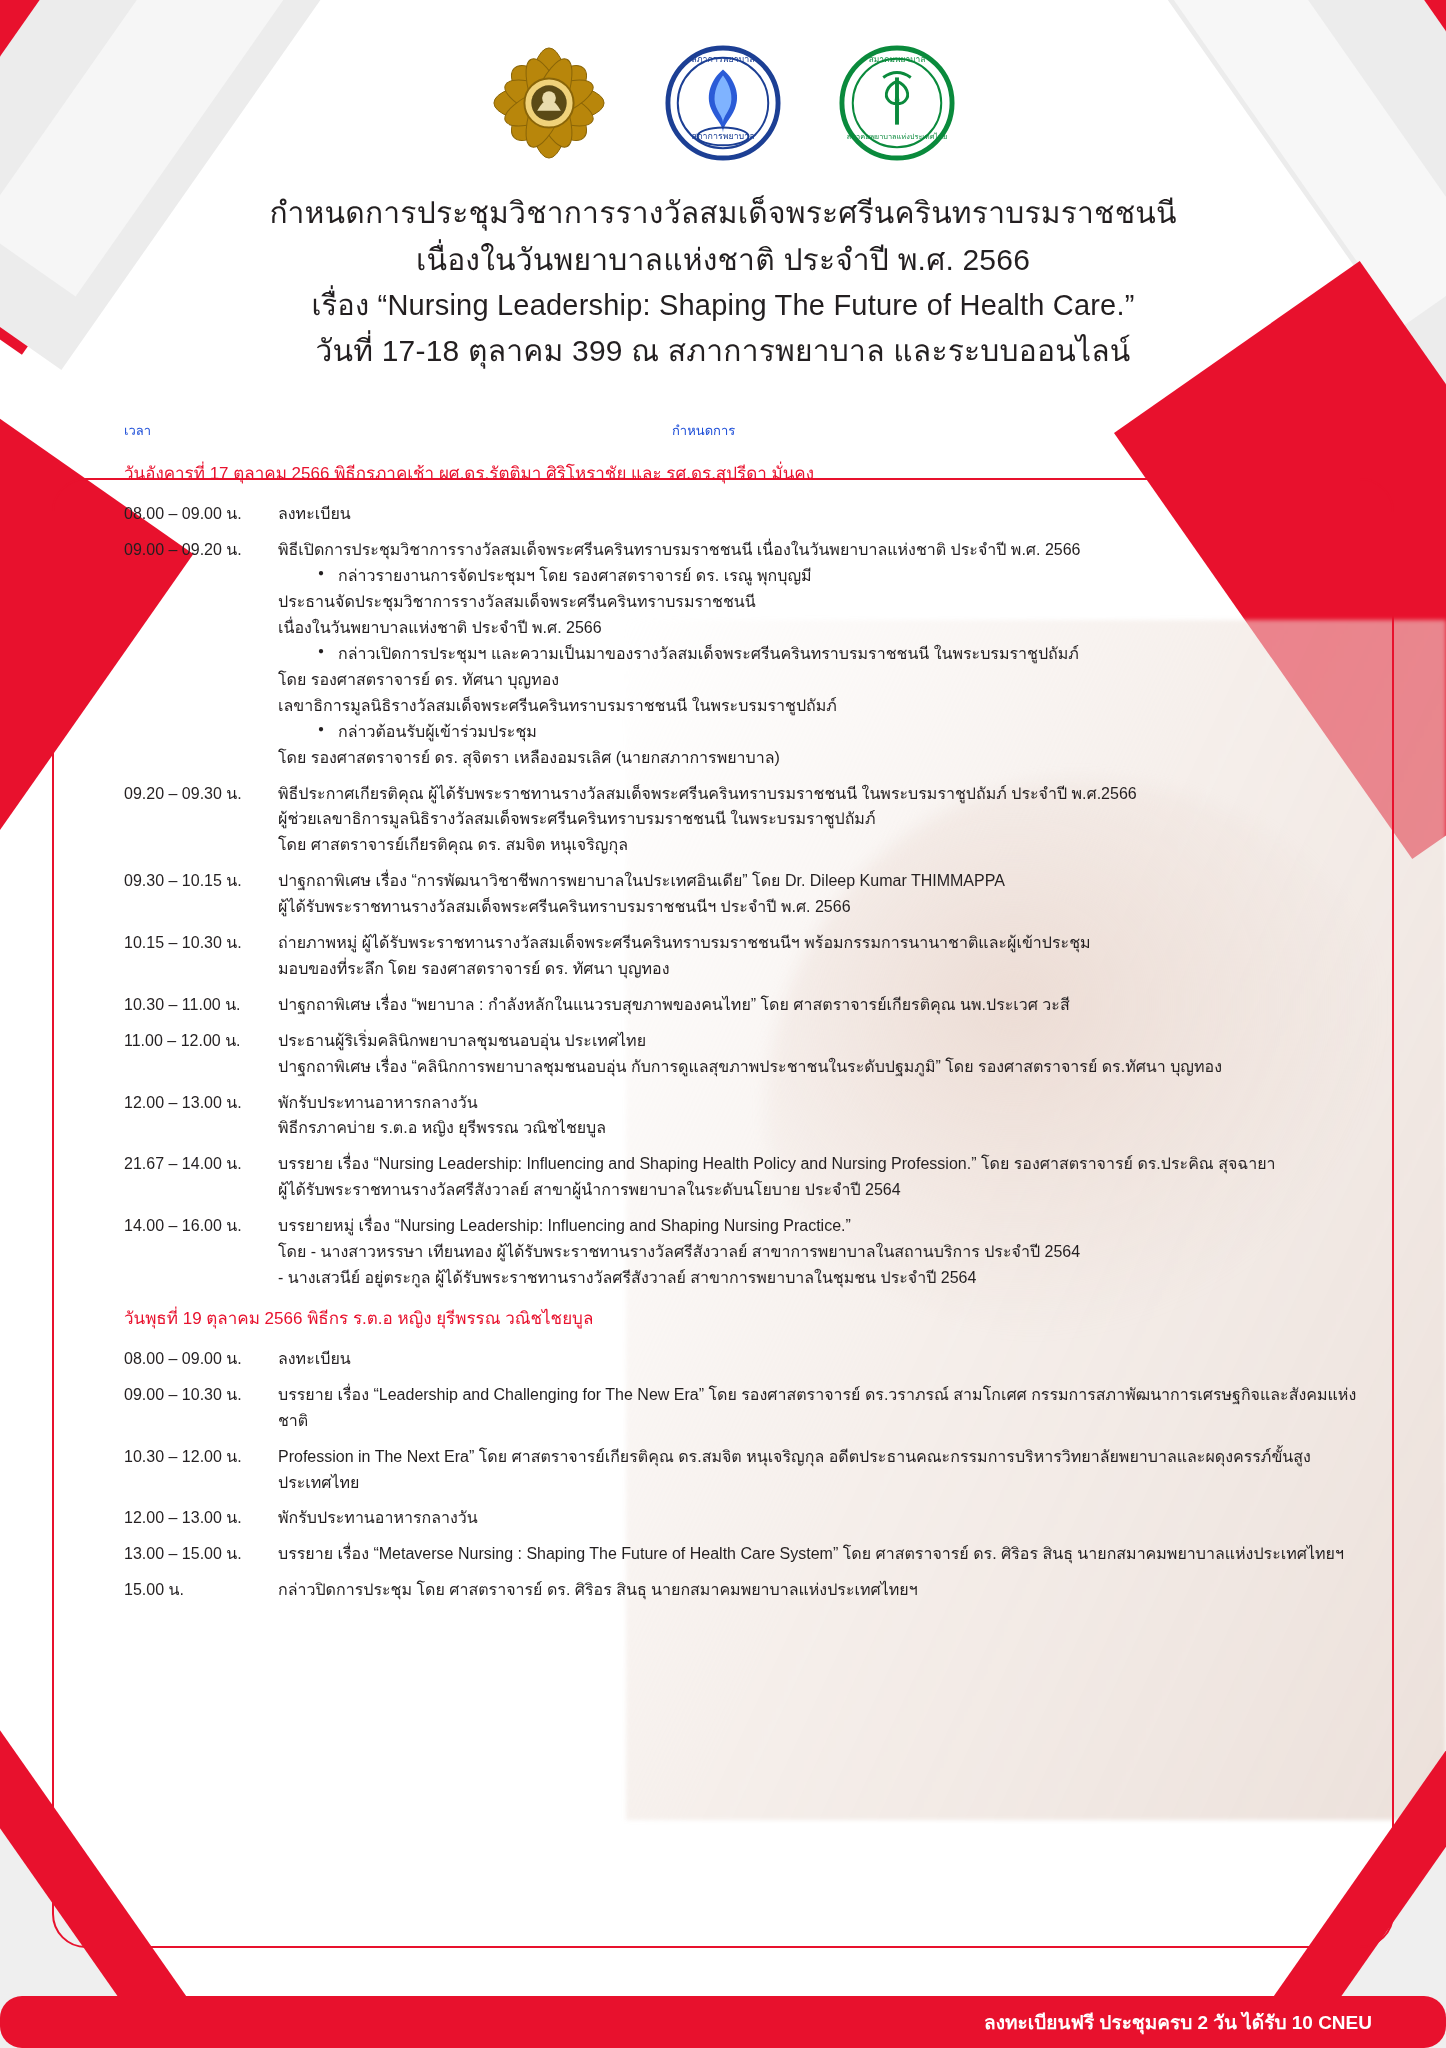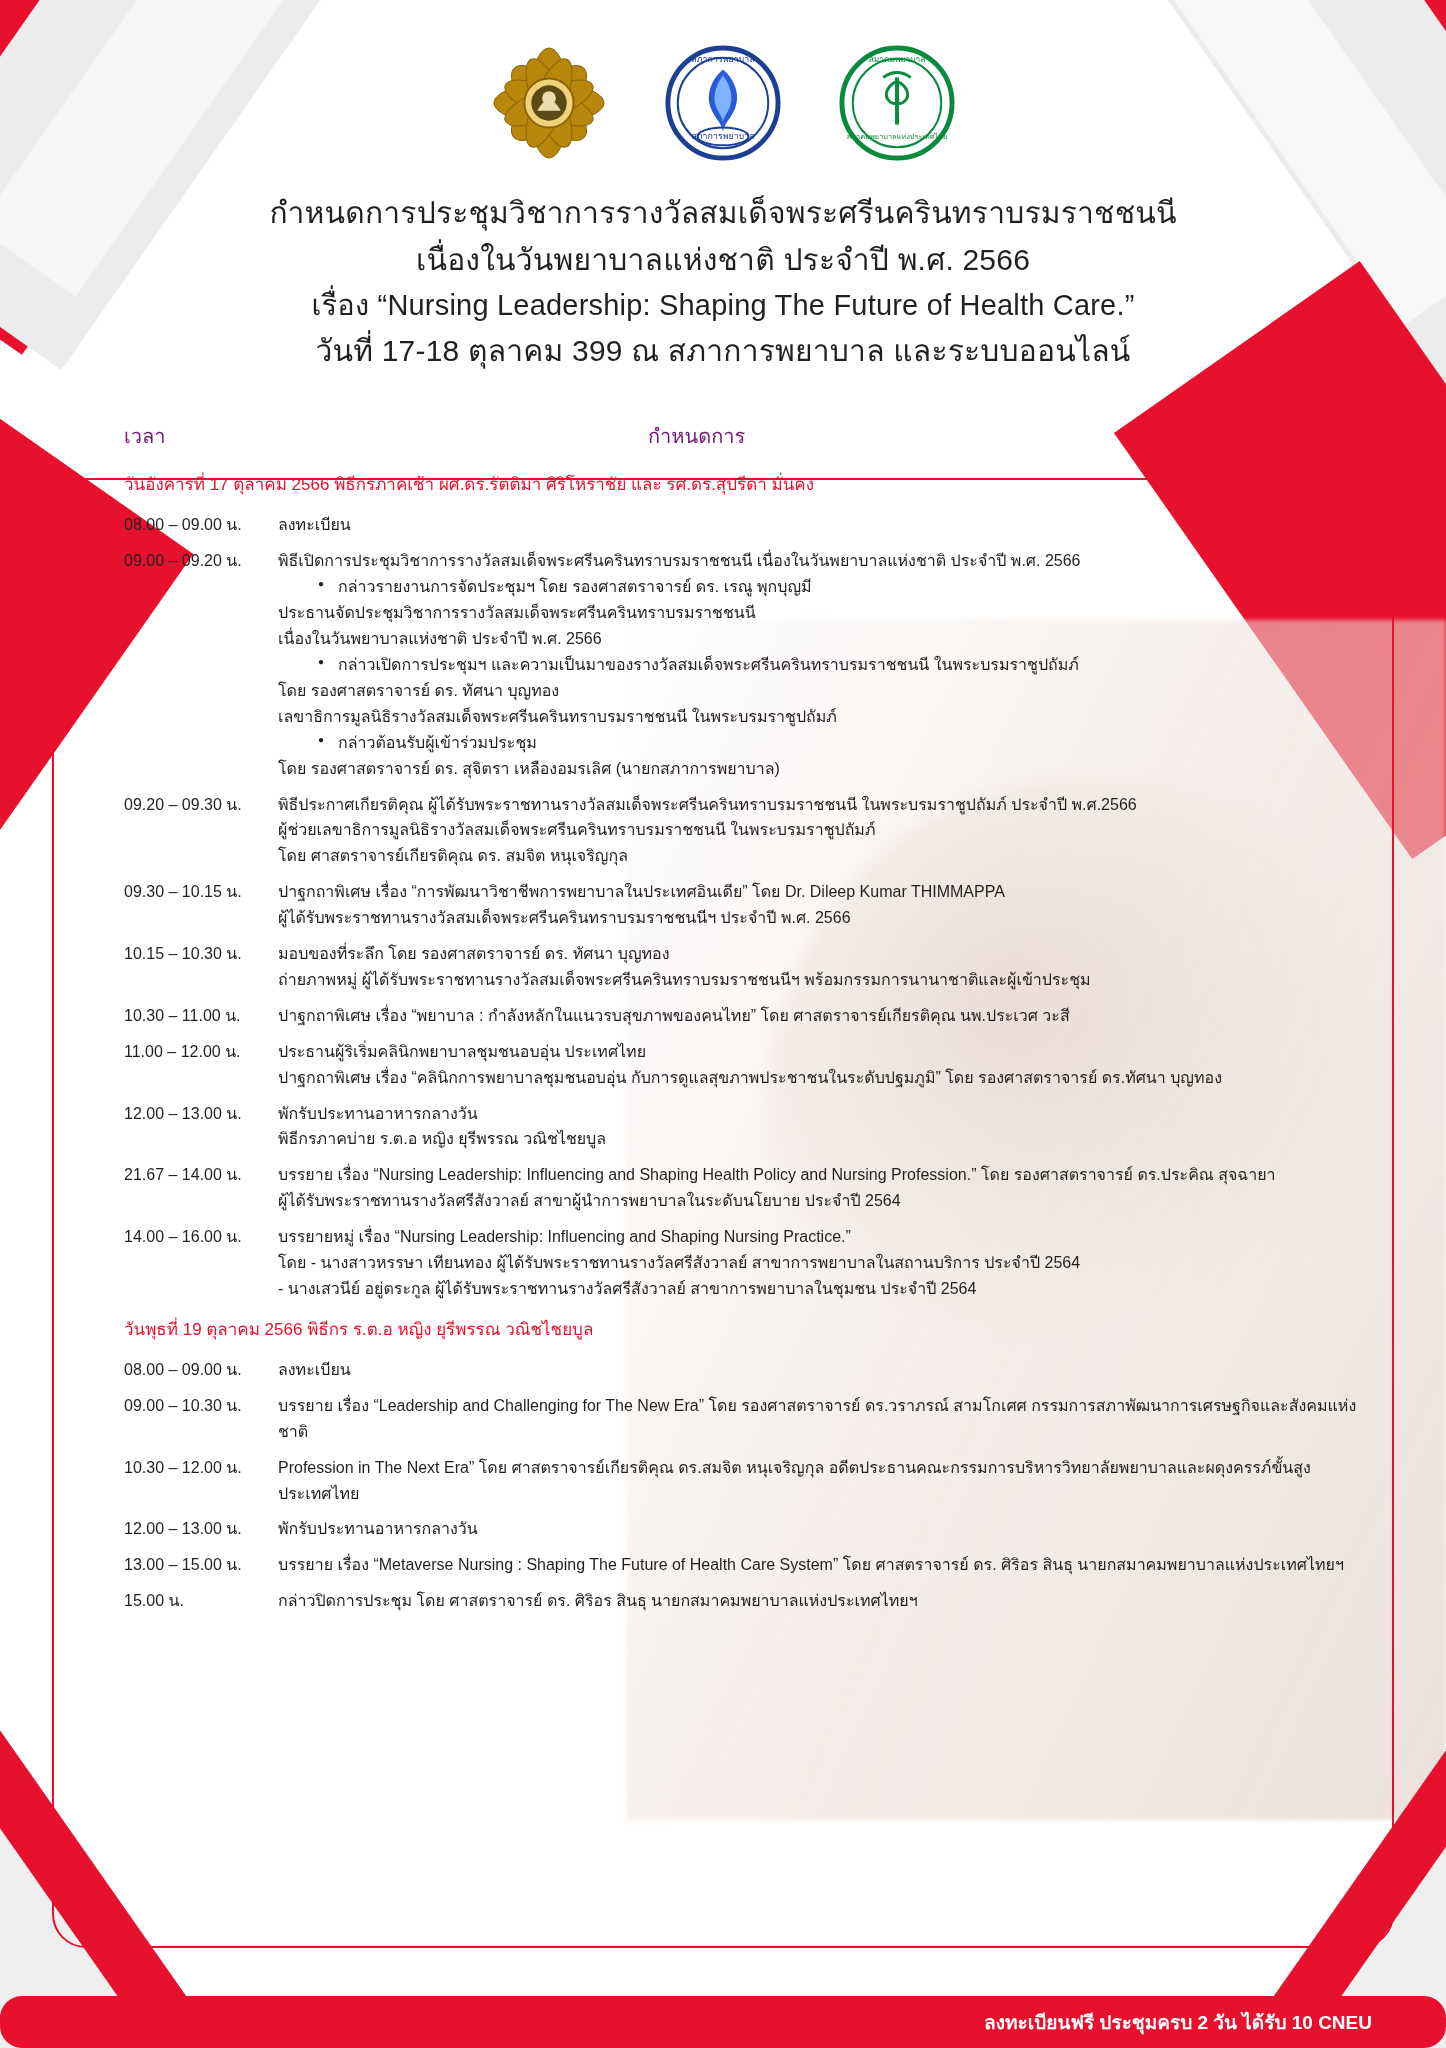--- a/index.html
+++ b/index.html
@@ -160,23 +160,24 @@
   .agenda {
     position: relative;
     z-index: 6;
     margin: 0 auto;
     width: 1290px;
     padding-top: 38px;
   }
 
   .colheads {
     display: flex;
-    font-size: 20px;
-    color: #701a75;
+    font-size: 13px;
+    color: #1d4ed8;
     padding: 8px 0 10px 0;
+    gap: 24px;
   }
   .colheads .t { width: 200px; padding-left: 46px; box-sizing: border-box; }
   .colheads .d { flex: 1; padding-left: 370px; }
 
   .dayhead {
     color: #e8112d;
     font-size: 17px;
     padding: 8px 0 10px 46px;
   }
 
@@ -340,22 +341,22 @@
         <div class="row">
           <div class="time">09.30 – 10.15 น.</div>
           <div class="desc">
             <span class="sub">ปาฐกถาพิเศษ เรื่อง “การพัฒนาวิชาชีพการพยาบาลในประเทศอินเดีย” โดย Dr. Dileep Kumar THIMMAPPA</span>
             <span class="sub">ผู้ได้รับพระราชทานรางวัลสมเด็จพระศรีนครินทราบรมราชชนนีฯ ประจำปี พ.ศ. 2566</span>
           </div>
         </div>
         <div class="row">
           <div class="time">10.15 – 10.30 น.</div>
           <div class="desc">
+            <span class="sub">ถ่ายภาพหมู่ ผู้ได้รับพระราชทานรางวัลสมเด็จพระศรีนครินทราบรมราชชนนีฯ พร้อมกรรมการนานาชาติและผู้เข้าประชุม</span>
             <span class="sub">มอบของที่ระลึก โดย รองศาสตราจารย์ ดร. ทัศนา บุญทอง</span>
-            <span class="sub">ถ่ายภาพหมู่ ผู้ได้รับพระราชทานรางวัลสมเด็จพระศรีนครินทราบรมราชชนนีฯ พร้อมกรรมการนานาชาติและผู้เข้าประชุม</span>
           </div>
         </div>
         <div class="row">
           <div class="time">10.30 – 11.00 น.</div>
           <div class="desc">
             <span class="sub">ปาฐกถาพิเศษ เรื่อง “พยาบาล : กำลังหลักในแนวรบสุขภาพของคนไทย” โดย ศาสตราจารย์เกียรติคุณ นพ.ประเวศ วะสี</span>
           </div>
         </div>
         <div class="row">
           <div class="time">11.00 – 12.00 น.</div>

